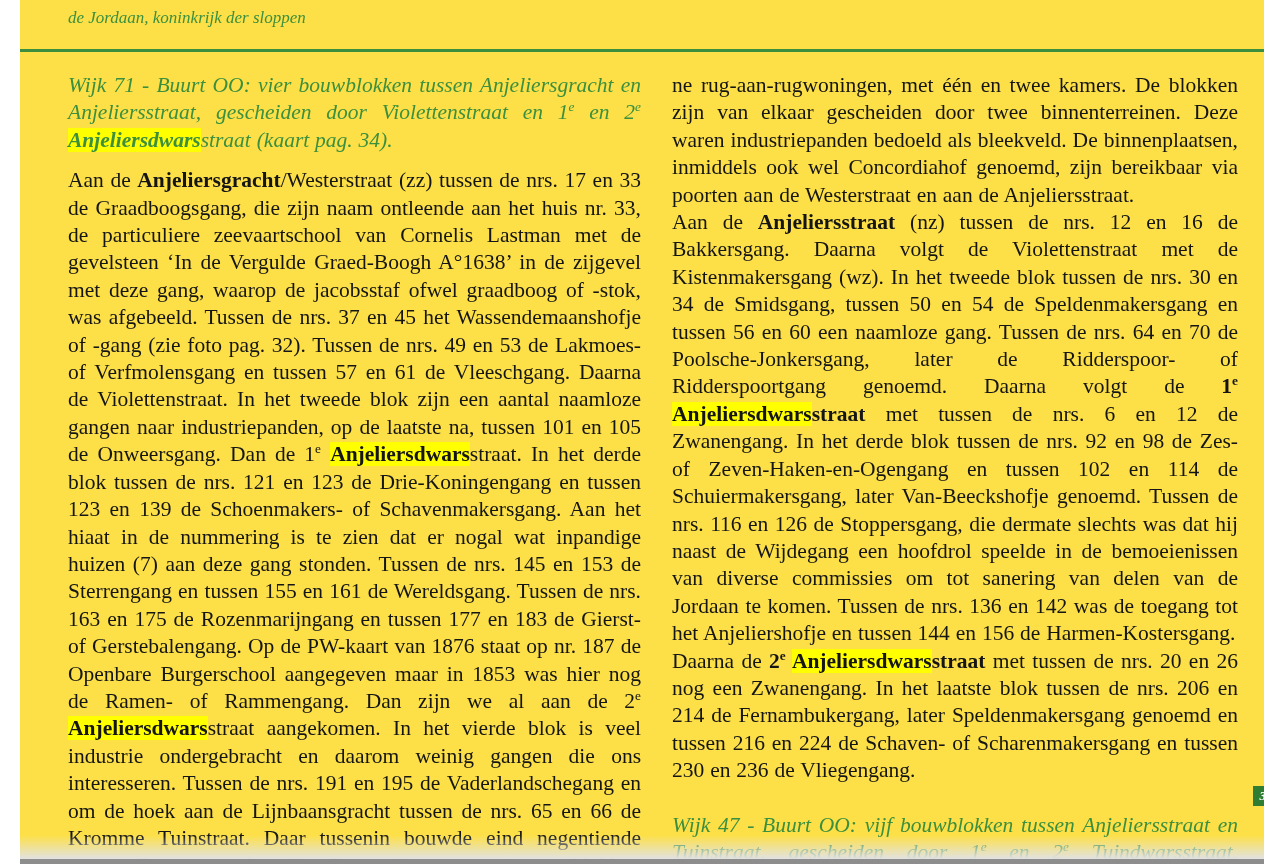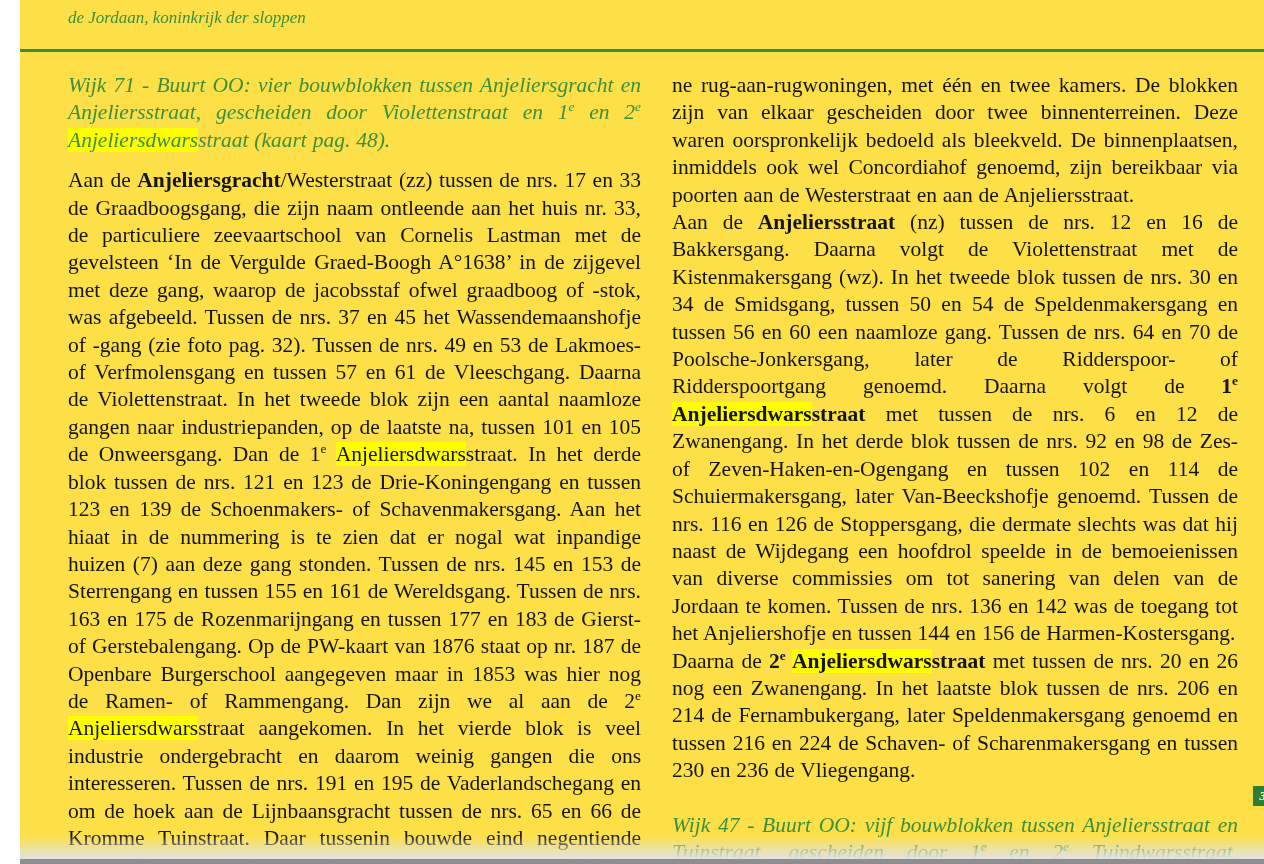--- a/index.html
+++ b/index.html
@@ -16,21 +16,21 @@
   .col.right{width:566px;}
 
   p{margin:0;font-size:21.5px;line-height:27.4px;text-align:justify;
     color:#151515;word-spacing:0.5px;}
   p.heading{color:var(--green,#3c8f3e);font-style:italic;}
   .left-heading{margin-bottom:13px;}
   .bottom-heading{margin-top:27px;}
 
   .run-b{font-weight:bold;}
   .run-i{}
-  .run-hl{background:var(--hl,#ffff00);}
+  .run-hl{background:var(--hl,#ffff00);font-weight:bold;}
   .run-link{color:var(--link,#1414ee);text-decoration:underline;cursor:pointer;}
   .run-sup{font-size:0.62em;vertical-align:super;line-height:0;}
 
   .page-badge{position:absolute;left:1233px;top:786px;width:26px;height:20px;
     background:var(--badge,#2f7d33);color:#ffffff;font-style:italic;font-weight:bold;
     font-size:13px;display:flex;align-items:center;justify-content:center;}
 
   .bottom-fade{position:absolute;left:0;bottom:5px;width:100%;height:24px;
     background:linear-gradient(rgba(255,255,255,0),#e2e2e2);}
   .bottom-bar{position:absolute;left:0;bottom:0;width:100%;height:5px;background:#8d8d8d;}
@@ -41,25 +41,25 @@
 <body>
 
 <div class="screen">
 
   <div class="running-head">de Jordaan, koninkrijk der sloppen</div>
 
   <div class="rule"></div>
 
   <div class="columns">
     <div class="col">
-      <p class="heading left-heading"><span>Wijk 71 - Buurt OO: vier bouwblokken tussen Anjeliersgracht en Anjeliersstraat, gescheiden door Violettenstraat en 1</span><span class="run-sup">e</span><span> en 2</span><span class="run-sup">e</span><span> </span><span class="run-hl">Anjeliersdwars</span><span>straat (kaart pag. 48).</span></p>
+      <p class="heading left-heading"><span>Wijk 71 - Buurt OO: vier bouwblokken tussen Anjeliersgracht en Anjeliersstraat, gescheiden door Violettenstraat en 1</span><span class="run-sup">e</span><span> en 2</span><span class="run-sup">e</span><span> </span><span class="run-hl">Anjeliersdwars</span><span>straat (kaart pag. 34).</span></p>
       <p><span>Aan de </span><span class="run-b">Anjeliersgracht</span><span>/Westerstraat (zz) tussen de nrs. 17 en 33 de Graadboogsgang, die zijn naam ontleende aan het huis nr. 33, de particuliere zeevaartschool van Cornelis Lastman met de gevelsteen </span><span class="run-i">‘In de Vergulde Graed-Boogh A°1638’</span><span> in de zijgevel met deze gang, waarop de jacobsstaf ofwel graadboog of -stok, was afgebeeld. Tussen de nrs. 37 en 45 het Wassendemaanshofje of -gang (zie foto pag. 32). Tussen de nrs. 49 en 53 de Lakmoes- of Verfmolensgang en tussen 57 en 61 de Vleeschgang. Daarna de Violettenstraat. In het tweede blok zijn een aantal naamloze gangen naar industriepanden, op de laatste na, tussen 101 en 105 de Onweersgang. Dan de 1</span><span class="run-sup">e</span><span> </span><span class="run-hl">Anjeliersdwars</span><span>straat. In het derde blok tussen de nrs. 121 en 123 de Drie-Koningengang en tussen 123 en 139 de Schoenmakers- of Schavenmakersgang. Aan het hiaat in de nummering is te zien dat er nogal wat inpandige huizen (7) aan deze gang stonden. Tussen de nrs. 145 en 153 de Sterrengang en tussen 155 en 161 de Wereldsgang. Tussen de nrs. 163 en 175 de Rozenmarijngang en tussen 177 en 183 de Gierst- of Gerstebalengang. Op de PW-kaart van 1876 staat op nr. 187 de Openbare Burgerschool aangegeven maar in 1853 was hier nog de Ramen- of Rammengang. Dan zijn we al aan de 2</span><span class="run-sup">e</span><span> </span><span class="run-hl">Anjeliersdwars</span><span>straat aangekomen. In het vierde blok is veel industrie ondergebracht en daarom weinig gangen die ons interesseren. Tussen de nrs. 191 en 195 de Vaderlandschegang en om de hoek aan de Lijnbaansgracht tussen de nrs. 65 en 66 de Kromme Tuinstraat. Daar tussenin bouwde eind negentiende eeuw </span><span class="run-link">Bouwmaatschappij Concordia</span><span> twee grote blokken arbeiderswoningen. De bouwblokken bestonden uit klei-</span></p>
     </div>
     <div class="col right">
-      <p><span>ne rug-aan-rugwoningen, met één en twee kamers. De blokken zijn van elkaar gescheiden door twee binnenterreinen. Deze waren oorspronkelijk bedoeld als bleekveld. De binnenplaatsen, inmiddels ook wel Concordiahof genoemd, zijn bereikbaar via poorten aan de Westerstraat en aan de Anjeliersstraat.</span></p>
+      <p><span>ne rug-aan-rugwoningen, met één en twee kamers. De blokken zijn van elkaar gescheiden door twee binnenterreinen. Deze waren industriepanden bedoeld als bleekveld. De binnenplaatsen, inmiddels ook wel Concordiahof genoemd, zijn bereikbaar via poorten aan de Westerstraat en aan de Anjeliersstraat.</span></p>
       <p><span>Aan de </span><span class="run-b">Anjeliersstraat</span><span> (nz) tussen de nrs. 12 en 16 de Bakkersgang. Daarna volgt de Violettenstraat met de Kistenmakersgang (wz). In het tweede blok tussen de nrs. 30 en 34 de Smidsgang, tussen 50 en 54 de Speldenmakersgang en tussen 56 en 60 een naamloze gang. Tussen de nrs. 64 en 70 de Poolsche-Jonkersgang, later de Ridderspoor- of Ridderspoortgang genoemd. Daarna volgt de </span><span class="run-b">1</span><span class="run-b run-sup">e</span><span class="run-b"> </span><span class="run-b run-hl">Anjeliersdwars</span><span class="run-b">straat</span><span> met tussen de nrs. 6 en 12 de Zwanengang. In het derde blok tussen de nrs. 92 en 98 de Zes- of Zeven-Haken-en-Ogengang en tussen 102 en 114 de Schuiermakersgang, later Van-Beeckshofje genoemd. Tussen de nrs. 116 en 126 de Stoppersgang, die dermate slechts was dat hij naast de Wijdegang een hoofdrol speelde in de bemoeienissen van diverse commissies om tot sanering van delen van de Jordaan te komen. Tussen de nrs. 136 en 142 was de toegang tot het Anjeliershofje en tussen 144 en 156 de Harmen-Kostersgang.</span></p>
       <p><span>Daarna de </span><span class="run-b">2</span><span class="run-b run-sup">e</span><span class="run-b"> </span><span class="run-b run-hl">Anjeliersdwars</span><span class="run-b">straat</span><span> met tussen de nrs. 20 en 26 nog een Zwanengang. In het laatste blok tussen de nrs. 206 en 214 de Fernambukergang, later Speldenmakersgang genoemd en tussen 216 en 224 de Schaven- of Scharenmakersgang en tussen 230 en 236 de Vliegengang.</span></p>
       <p class="heading bottom-heading"><span>Wijk 47 - Buurt OO: vijf bouwblokken tussen Anjeliersstraat en Tuinstraat, gescheiden door 1</span><span class="run-sup">e</span><span> en 2</span><span class="run-sup">e</span><span> Tuindwarsstraat, Ratelwachtsteeg (1957 vervallen) en Madelievenstraat (kaart pag. 34).</span></p>
     </div>
   </div>
 
   <div class="page-badge">31</div>
 
   <div class="bottom-fade"></div>
   <div class="bottom-bar"></div>

